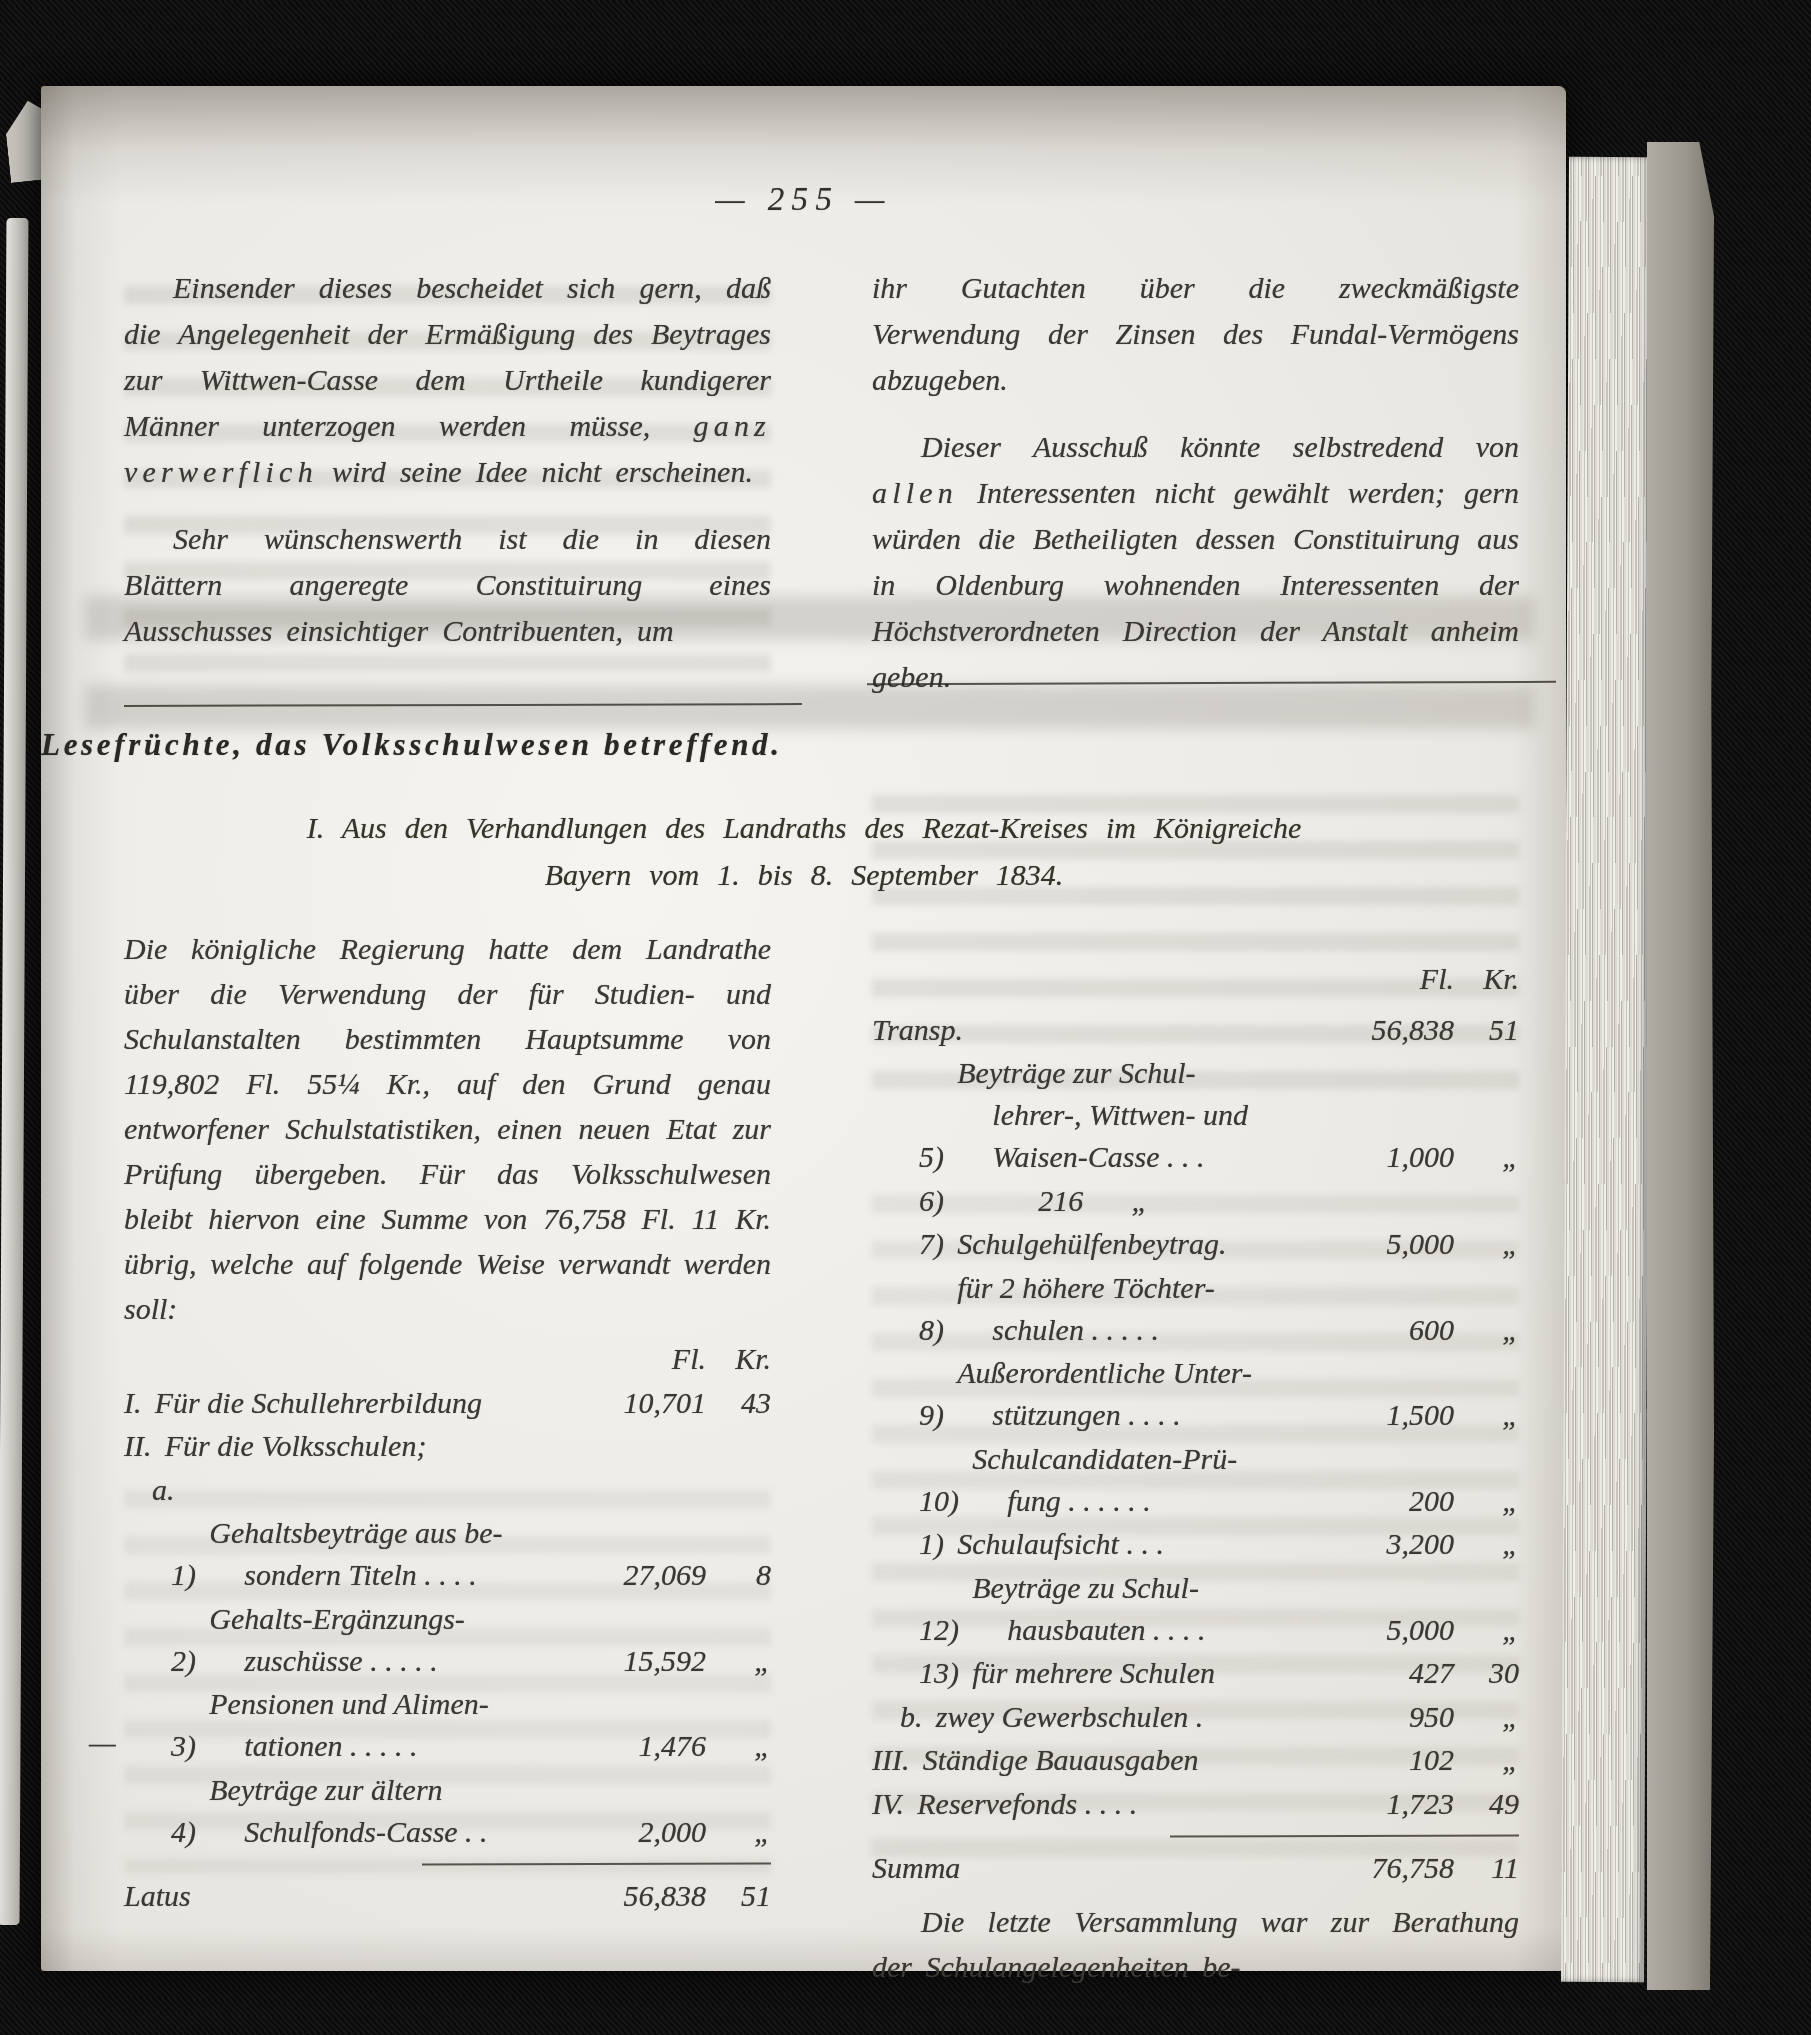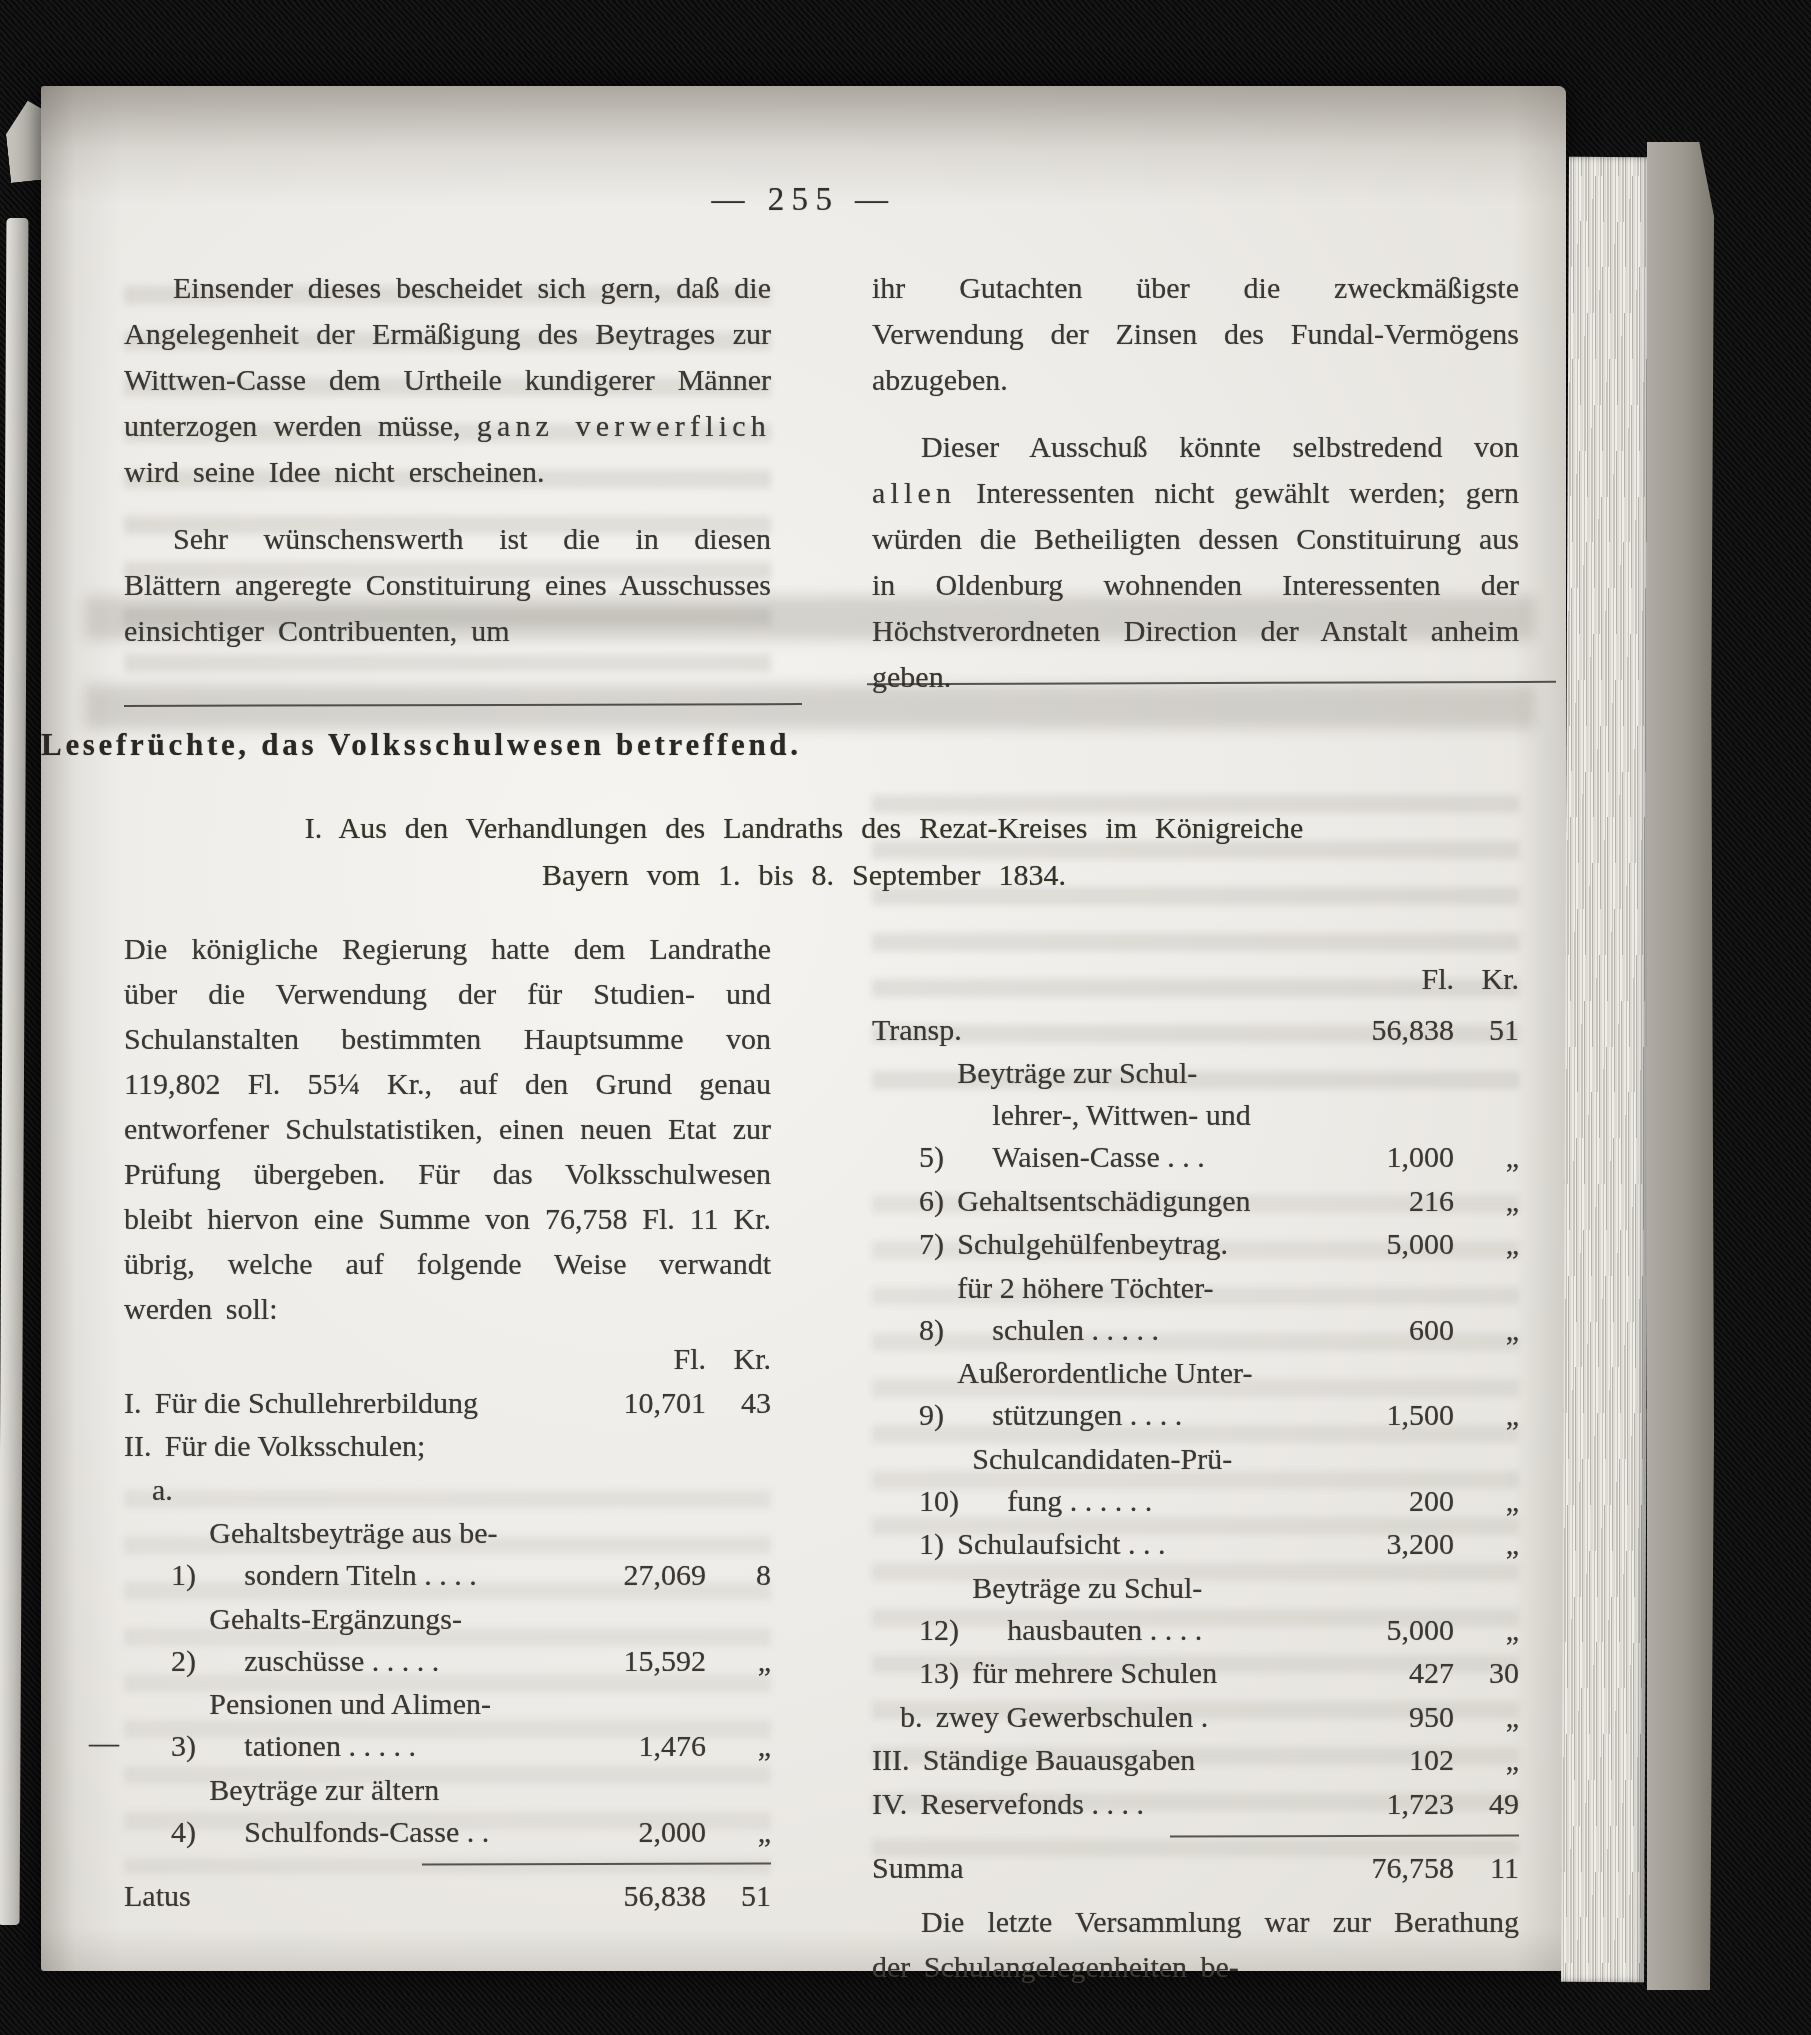--- a/index.html
+++ b/index.html
@@ -77,21 +77,21 @@
   .roman .tnum{margin-left:0;}
   .letter .tnum{margin-left:28px;}
   .digit .tnum{margin-left:47px;}
   .tlabel{display:flex;flex-direction:column;flex:1;min-width:0;}
   .tline.cont{padding-left:35px;}
   .tfl{flex:0 0 126px;text-align:right;}
   .tkr{flex:0 0 65px;text-align:right;}
   .sumlabel{flex:1;text-align:left;padding-right:19px;margin-top:7px;}
   .sumrule{border-top:2.2px solid rgba(40,36,30,.75);margin:10.3px 0 3px 46%;transform:rotate(-.2deg);}
   .closing{margin-top:10.3px !important;}
-  .ink{text-shadow:0 0 0.9px rgba(32,29,24,.55);}
+  .ink{text-shadow:0 0 0.9px rgba(32,29,24,.55);font-style:italic;}
 </style>
 </head>
 <body>
 
 <div class="stage">
   <div class="sliver"></div>
   <div class="tear-a"></div>
   <div class="tear-b"></div>
 
   <div class="page ink">
@@ -211,23 +211,20 @@
             <span class="tlabel">
               <span class="tline">Beyträge zur Schul-</span>
               <span class="tline cont">lehrer-, Wittwen- und</span>
               <span class="tline cont">Waisen-Casse .    .    .</span>
             </span>
             <span class="tfl">1,000</span>
             <span class="tkr">„</span>
           </div>
           <div class="trow digit">
             <span class="tnum">6)</span>
-            <span class="tlabel">
-              <span class="tline">Gehaltsentschädigungen</span>
-            </span>
             <span class="tfl">216</span>
             <span class="tkr">„</span>
           </div>
           <div class="trow digit">
             <span class="tnum">7)</span>
             <span class="tlabel">
               <span class="tline">Schulgehülfenbeytrag.</span>
             </span>
             <span class="tfl">5,000</span>
             <span class="tkr">„</span>

